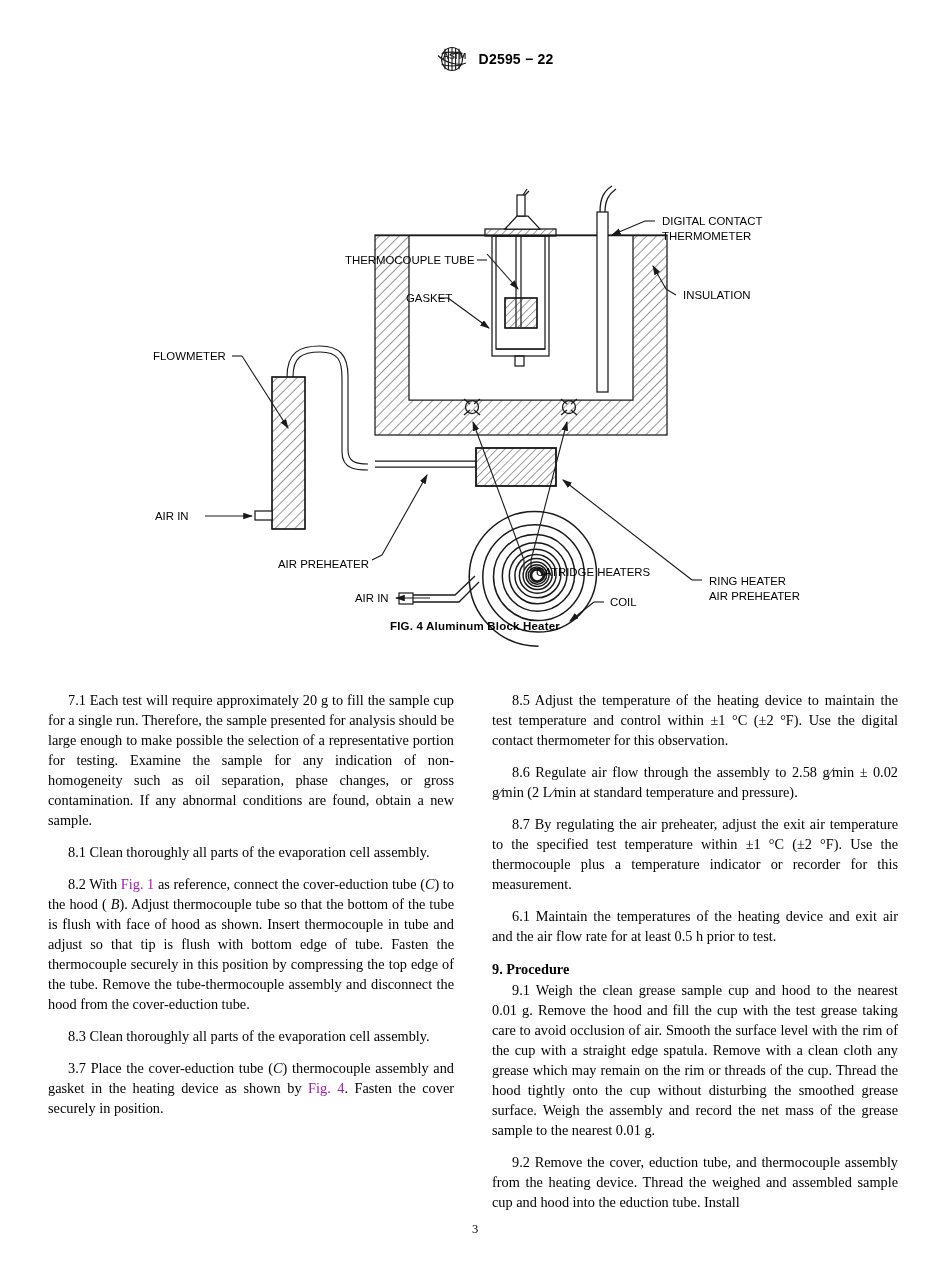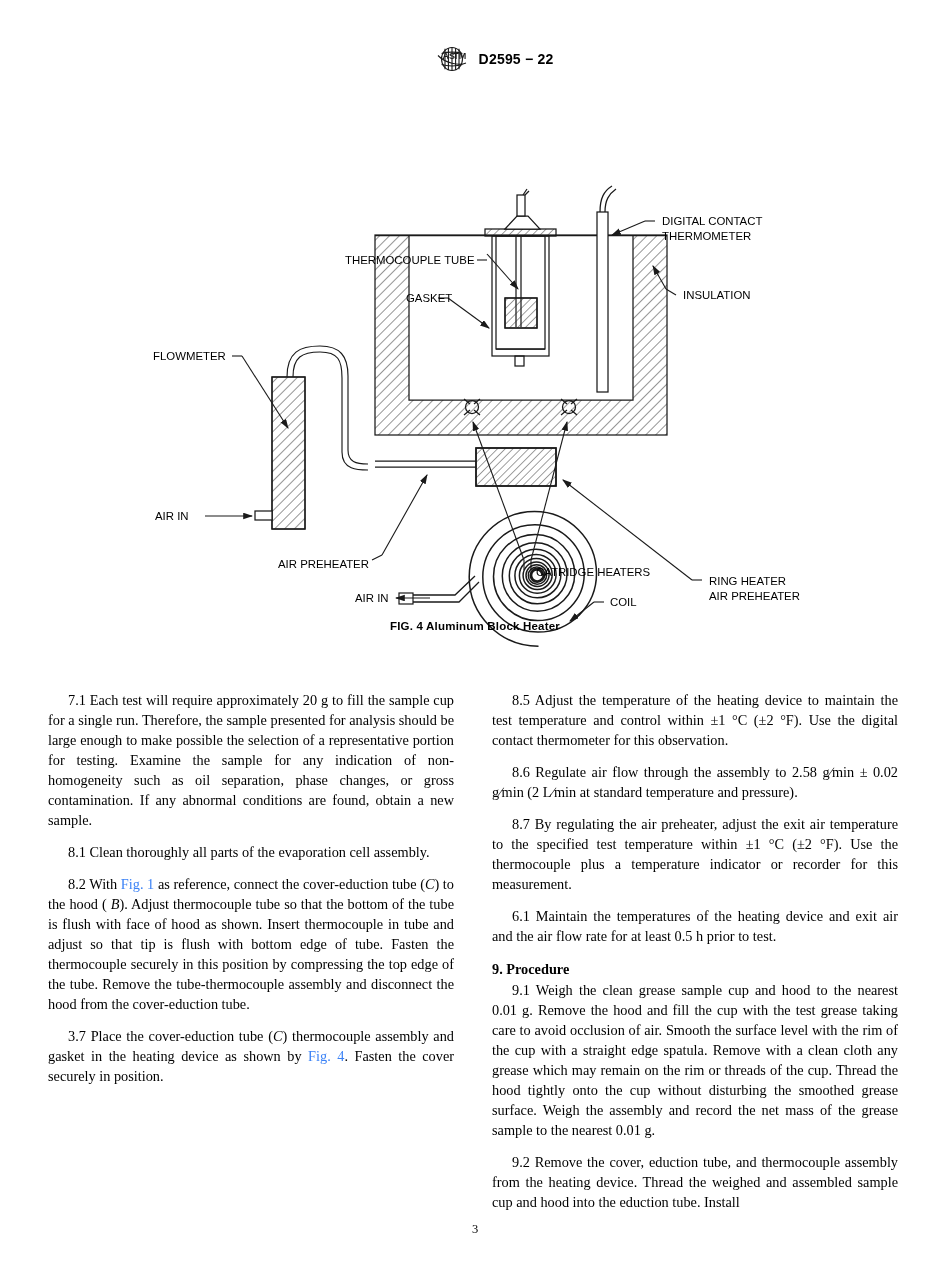--- a/index.html
+++ b/index.html
@@ -47,21 +47,21 @@
   }
   h2.sect.spaced { margin-top:15px; }
   p.para {
     margin:0 12px 0 0; padding:0;
     font-size:14.3px; line-height:20px;
     text-align:justify; text-justify:inter-word;
     text-indent:20px;
     hyphens:manual;
   }
   p.para + p.para { margin-top:12px; }
-  .lnk { color:#3b82f6; }
+  .lnk { color:#a21caf; }
   .it { font-style:italic; }
 
   .page-num {
     position:absolute; left:0; top:1222px; width:950px;
     text-align:center; font-size:12.5px;
   }
 
   
   text.dlabel {
     font-family:"Liberation Sans", sans-serif;
@@ -277,20 +277,21 @@
 <div class="columns">
 
   <div class="col col-left">
 
     <p class="para">7.1 Each test will require approximately 20 g to fill the sample cup for a single run. Therefore, the sample presented for analysis should be large enough to make possible the selection of a representative portion for testing. Examine the sample for any indication of non-homogeneity such as oil separation, phase changes, or gross contamination. If any abnormal conditions are found, obtain a new sample.</p>
 
     <p class="para">8.1 Clean thoroughly all parts of the evaporation cell assembly.</p>
 
     <p class="para"><span>8.2 With </span><span class="lnk">Fig. 1</span><span> as reference, connect the cover-eduction tube (</span><span class="it">C</span><span>) to the hood ( </span><span class="it">B</span><span>). Adjust thermocouple tube so that the bottom of the tube is flush with face of hood as shown. Insert thermocouple in tube and adjust so that tip is flush with bottom edge of tube. Fasten the thermocouple securely in this position by compressing the top edge of the tube. Remove the tube-thermocouple assembly and disconnect the hood from the cover-eduction tube.</span></p>
 
+    <p class="para">8.3 Clean thoroughly all parts of the evaporation cell assembly.</p>
 
     <p class="para"><span>3.7 Place the cover-eduction tube (</span><span class="it">C</span><span>) thermocouple assembly and gasket in the heating device as shown by </span><span class="lnk">Fig. 4</span><span>. Fasten the cover securely in position.</span></p>
   </div>
 
   <div class="col col-right">
     <p class="para">8.5 Adjust the temperature of the heating device to maintain the test temperature and control within ±1 °C (±2 °F). Use the digital contact thermometer for this observation.</p>
     <p class="para">8.6 Regulate air flow through the assembly to 2.58 g∕min ± 0.02 g∕min (2 L∕min at standard temperature and pressure).</p>
     <p class="para">8.7 By regulating the air preheater, adjust the exit air temperature to the specified test temperature within ±1 °C (±2 °F). Use the thermocouple plus a temperature indicator or recorder for this measurement.</p>
     <p class="para">6.1 Maintain the temperatures of the heating device and exit air and the air flow rate for at least 0.5 h prior to test.</p>
 

